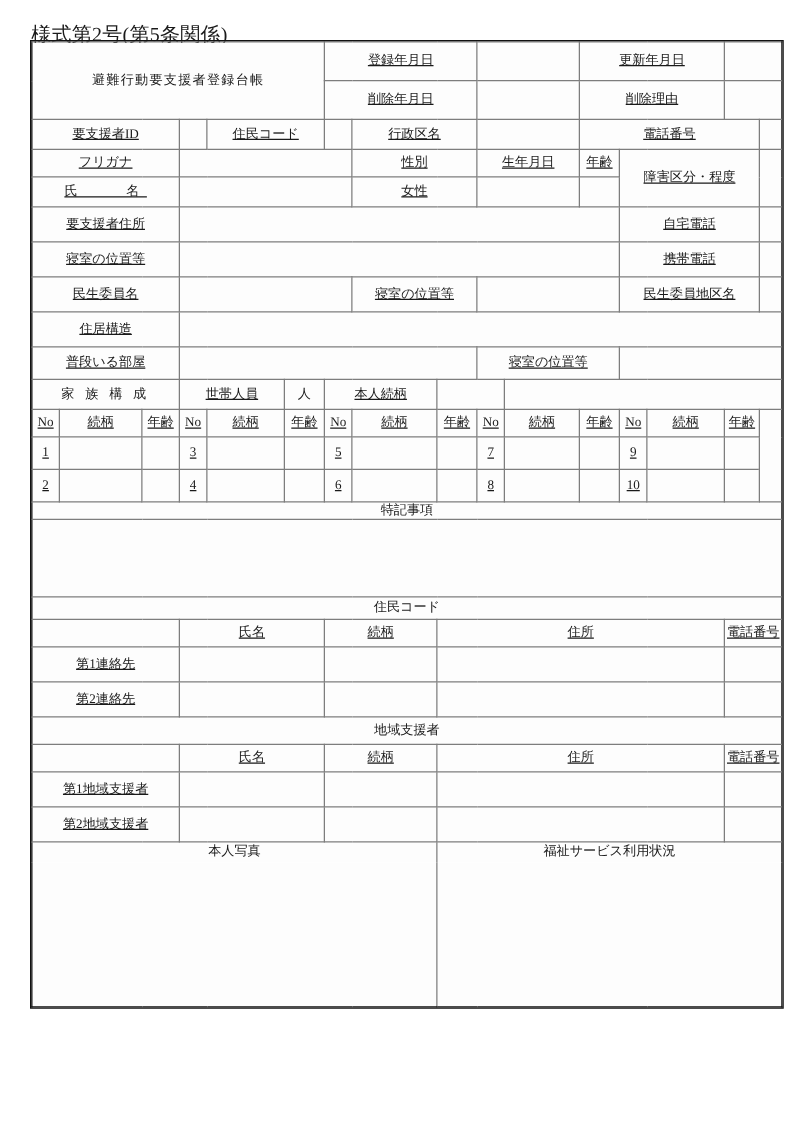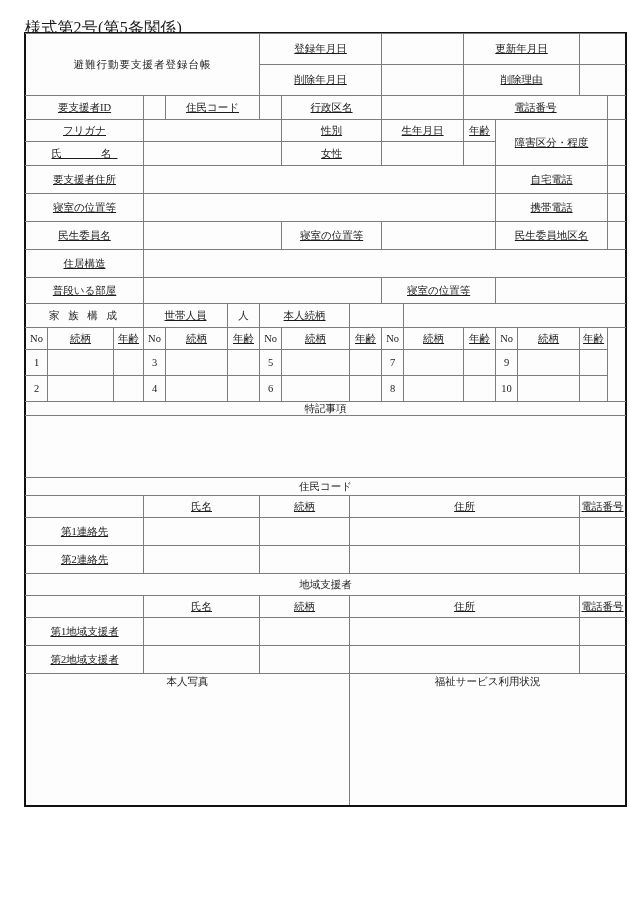--- a/index.html
+++ b/index.html
@@ -57,21 +57,21 @@
   .lbl { white-space: nowrap; text-decoration: underline; }
   .left  { text-align: left; padding-left: 5px; }
   .right { text-align: right; padding-right: 6px; }
   .top   { vertical-align: top; padding-top: 3px; }
   .blank { }
   .sp-name { letter-spacing: 6px; }
   .sp-fam  { letter-spacing: 3px; }
   .thick-b { border-bottom: 1.6px solid #111 !important; }
   .thick-l { border-left: 1.6px solid #111 !important; }
   .thick-r { border-right: 1.6px solid #111 !important; }
-  .no-cell { font-size: 9px; }
+  .no-cell { font-size: 9px; text-decoration: underline; }
   .sec-head { text-align: left; padding-left: 5px; font-size: 10.5px; margin-left: 40px; }
 </style>
 </head>
 <body>
 
 <div class="page">
 
   <div class="form-no">様式第2号(第5条関係)</div>
 
   <table class="frm">

